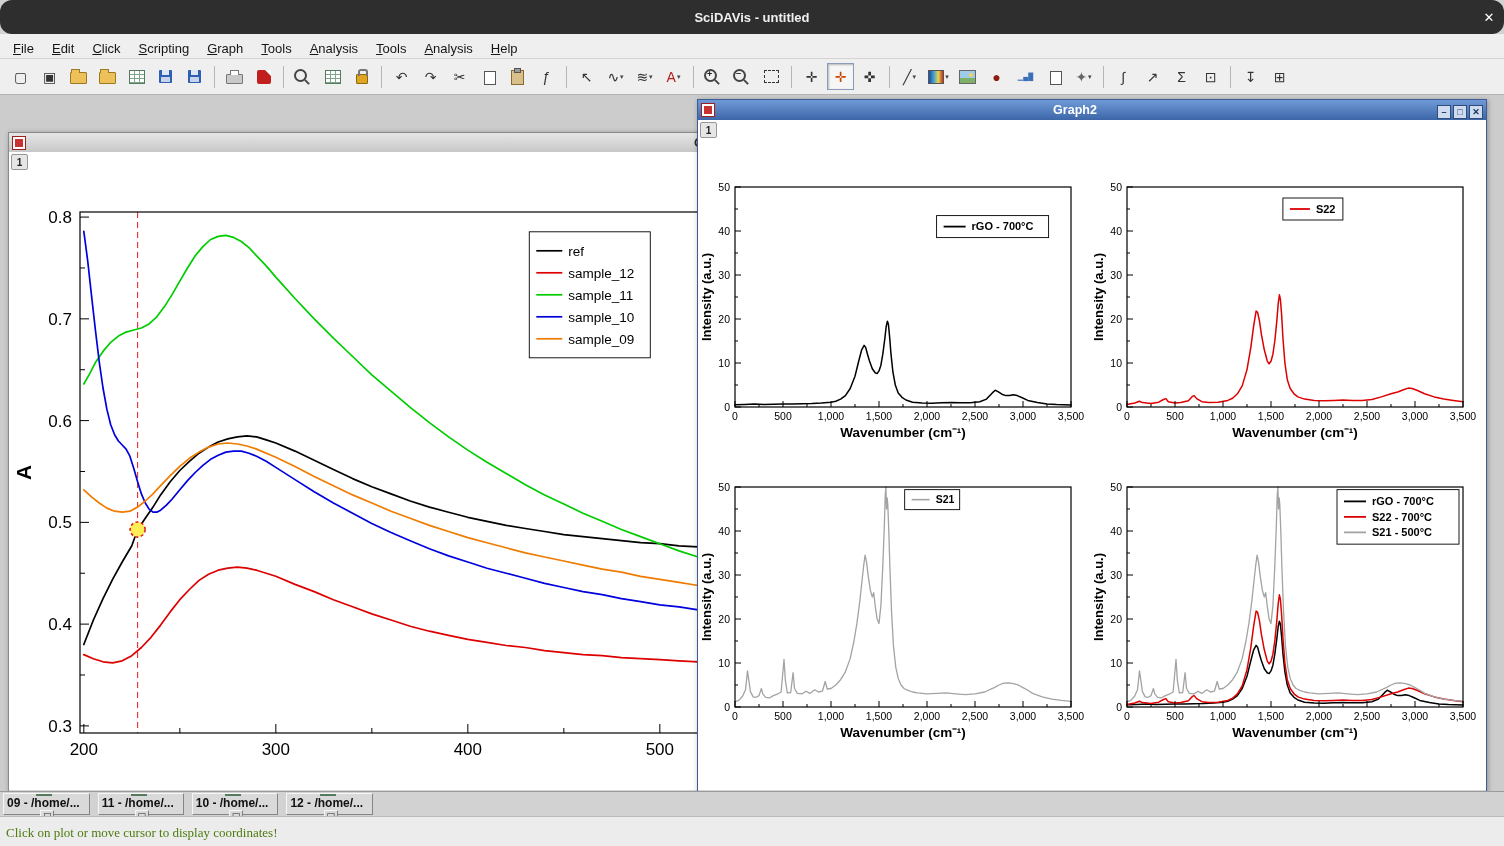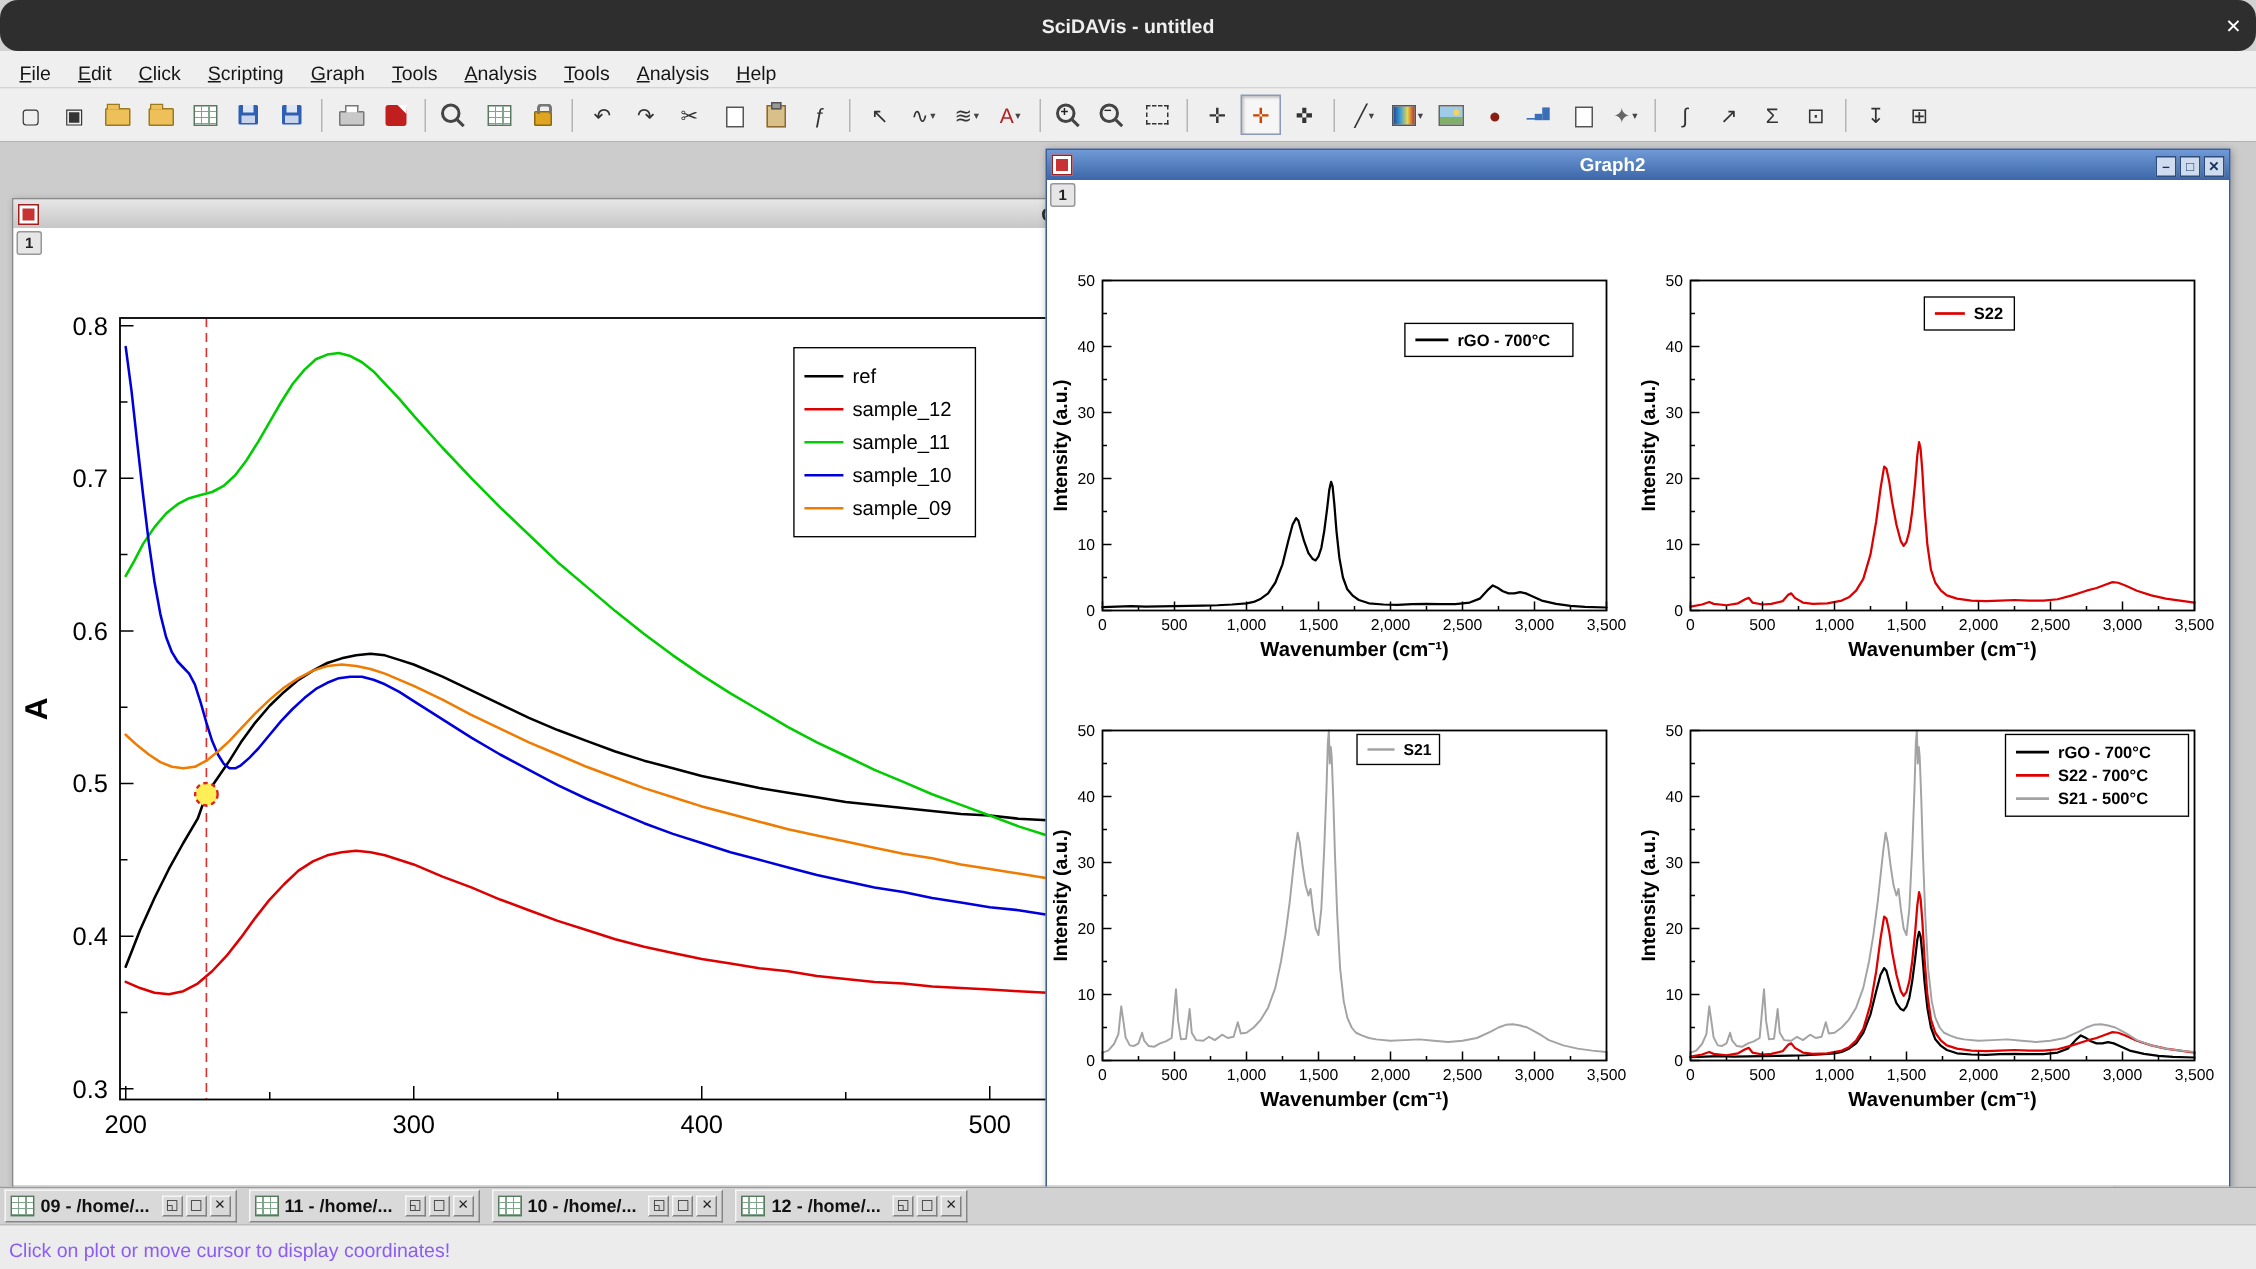--- a/index.html
+++ b/index.html
@@ -78,28 +78,28 @@
              border:1px solid #979797;border-radius:2px;font:bold 10px "Liberation Sans",sans-serif;color:#222;
              padding:0;cursor:pointer;}
   .chart-host{position:absolute;left:0;top:0;}
   .quad{display:grid;grid-template-columns:388px 388px;gap:0 4px;padding:27px 0 0 4px;}
   .quad .qcell{width:388px;height:300px;}
 
   
   .taskbar{height:24px;background:#d2d2d2;border-top:1px solid #9a9a9a;display:flex;align-items:center;
            padding-left:3px;flex:0 0 auto;}
   .task-tab{display:inline-flex;align-items:center;height:20px;background:#d9d9d9;margin-right:8px;
-            border:1px solid;border-color:#f6f6f6 #858585 #858585 #f6f6f6;padding:0 3px;cursor:pointer;}
+            border:1px solid;border-color:#f6f6f6 #858585 #858585 #f6f6f6;padding:0 3px;cursor:pointer;flex-direction:column;}
   .task-tab .ic-grid{margin-right:4px;}
   .task-label{font:bold 12px "Liberation Sans",sans-serif;color:#111;margin-right:6px;white-space:nowrap;}
   .task-btn{width:14px;height:14px;margin-left:2px;background:#d9d9d9;border:1px solid;
             border-color:#f6f6f6 #808080 #808080 #f6f6f6;font:9px/11px "DejaVu Sans",sans-serif;
             color:#222;text-align:center;padding:0;cursor:pointer;}
   .statusbar{height:29px;background:#ececec;border-top:1px solid #bbb;display:flex;align-items:flex-end;flex:0 0 auto;}
-  .status-msg{font-size:13px;color:#8b5cf6;padding:0 0 5px 6px;}
+  .status-msg{font-size:13px;color:#4d7c0f;padding:0 0 5px 6px;font-family:Liberation Serif, serif;}
 </style>
 </head>
 <body>
 
 <div class="app">
 
   <div class="titlebar">
     <span class="tb-spacer"></span>
     <span class="tb-title">SciDAVis - untitled</span>
     <span class="tb-close">✕</span>

